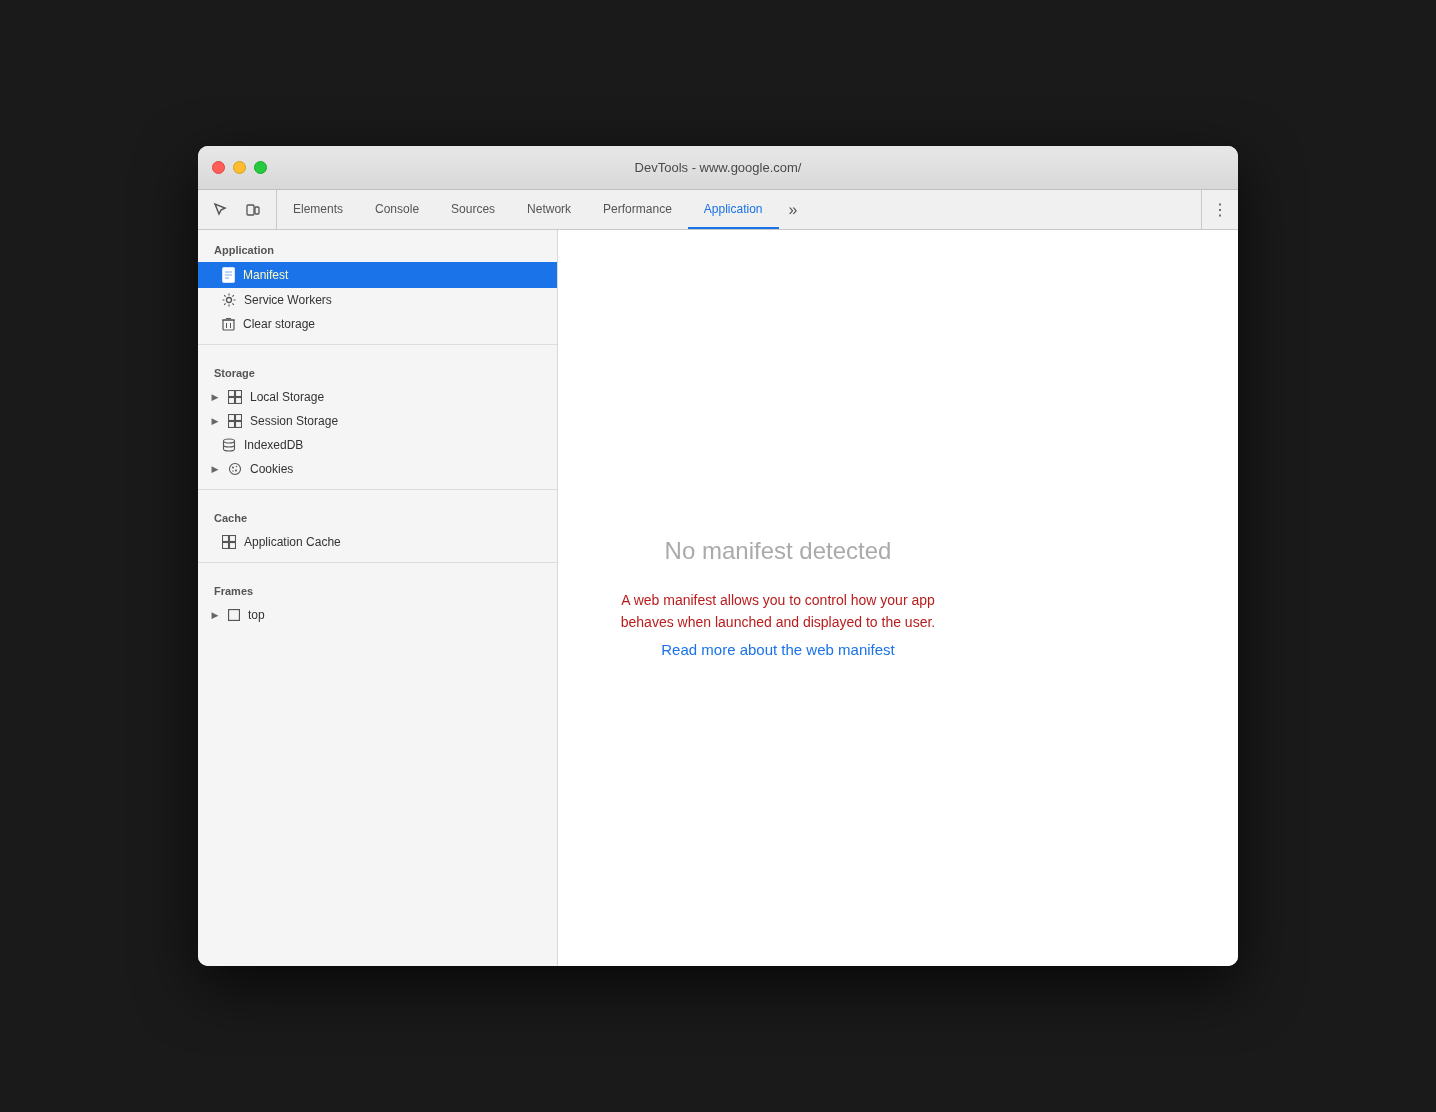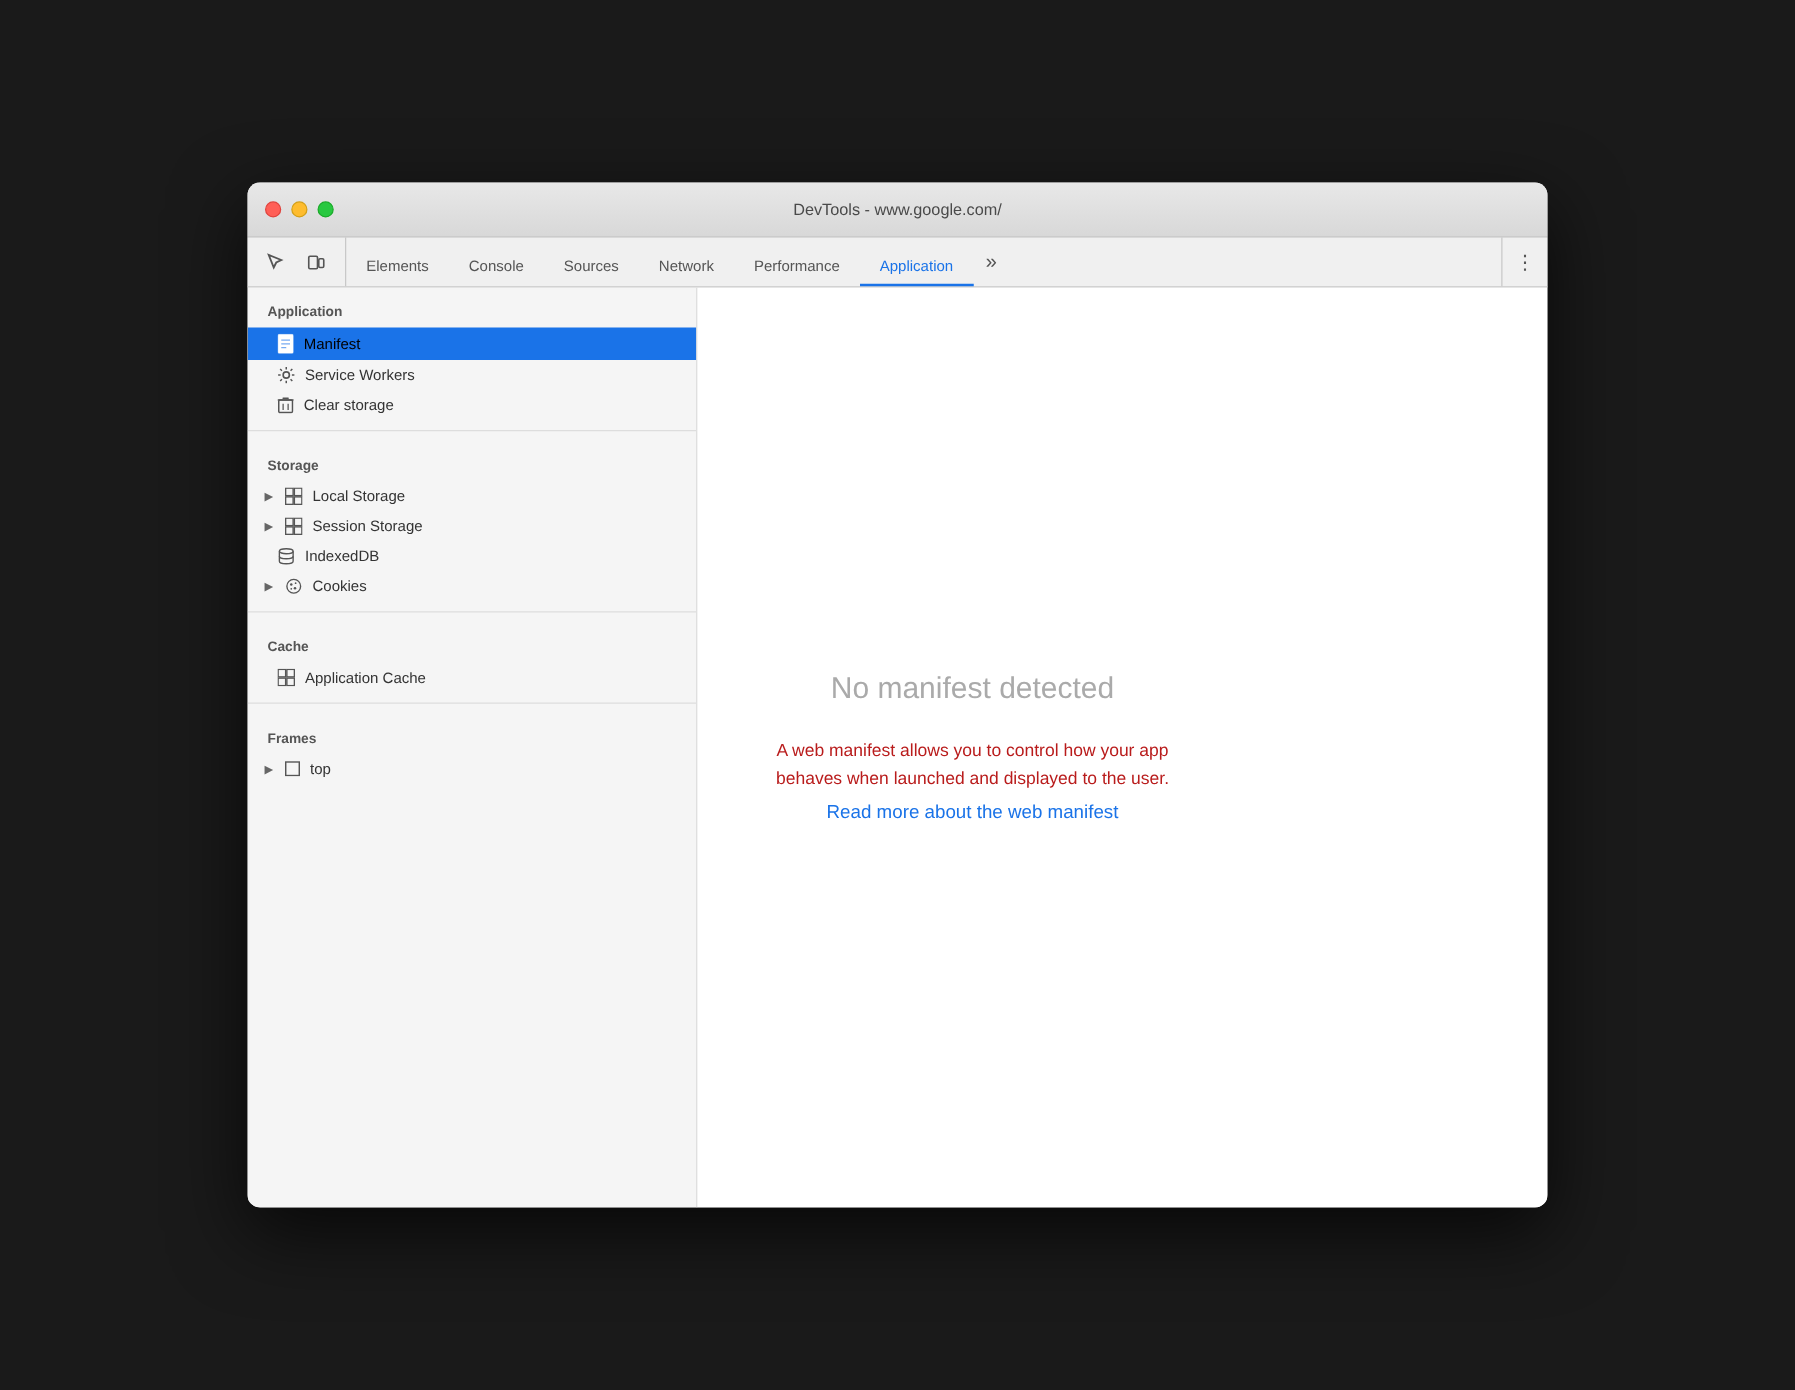--- a/index.html
+++ b/index.html
@@ -91,21 +91,21 @@
 
     .toolbar-tabs {
       display: flex;
       align-items: stretch;
       flex: 1;
     }
 
     .toolbar-tab {
       padding: 16px 16px;
       display: flex;
-      align-items: flex-start;
+      align-items: center;
       font-size: 12px;
       color: #555;
       cursor: pointer;
       border-bottom: 2px solid transparent;
       white-space: nowrap;
     }
     .toolbar-tab.active {
       color: #1a73e8;
       border-bottom: 2px solid #1a73e8;
       font-weight: 500;
@@ -159,21 +159,21 @@
       align-items: center;
       padding: 5px 16px 5px 24px;
       font-size: 12px;
       color: #333;
       cursor: pointer;
       gap: 8px;
       border-radius: 0;
     }
     .sidebar-item.active {
       background: #1a73e8;
-      color: #000000;
+      color: #fef9c3;
     }
 
     .sidebar-item-sub {
       padding-left: 24px;
     }
 
     .sidebar-item-with-arrow {
       padding-left: 12px;
     }
 

